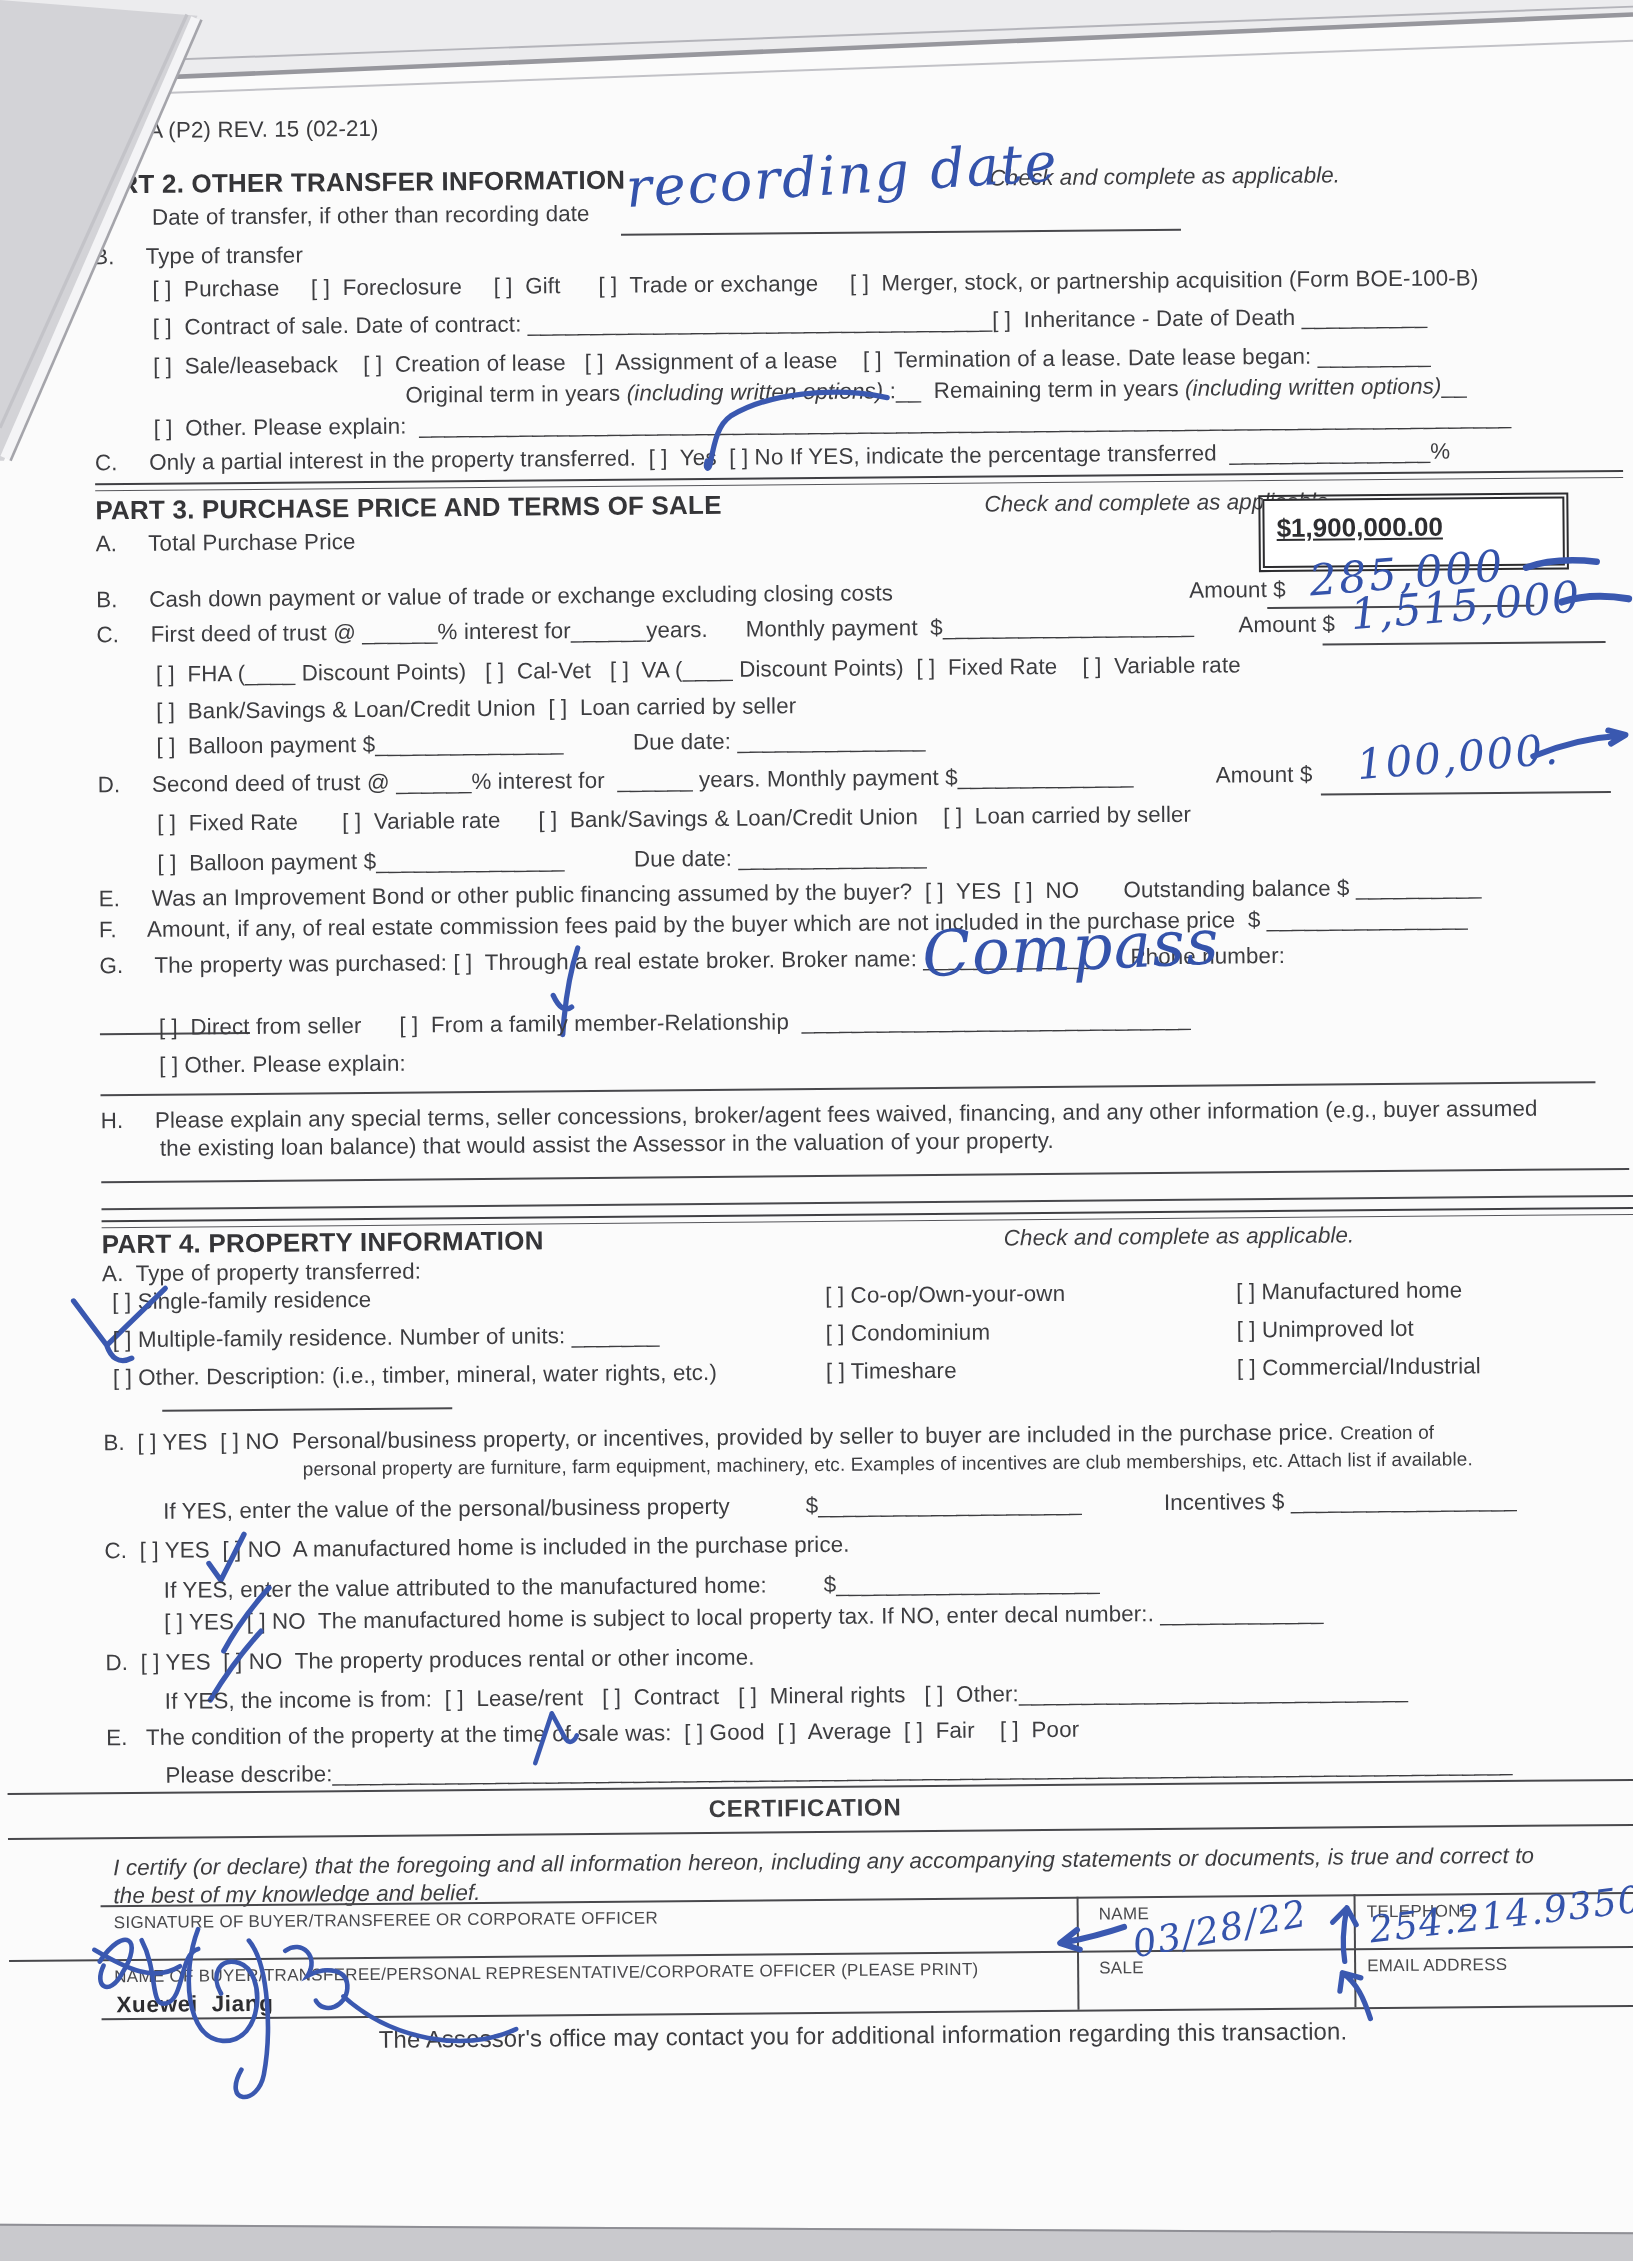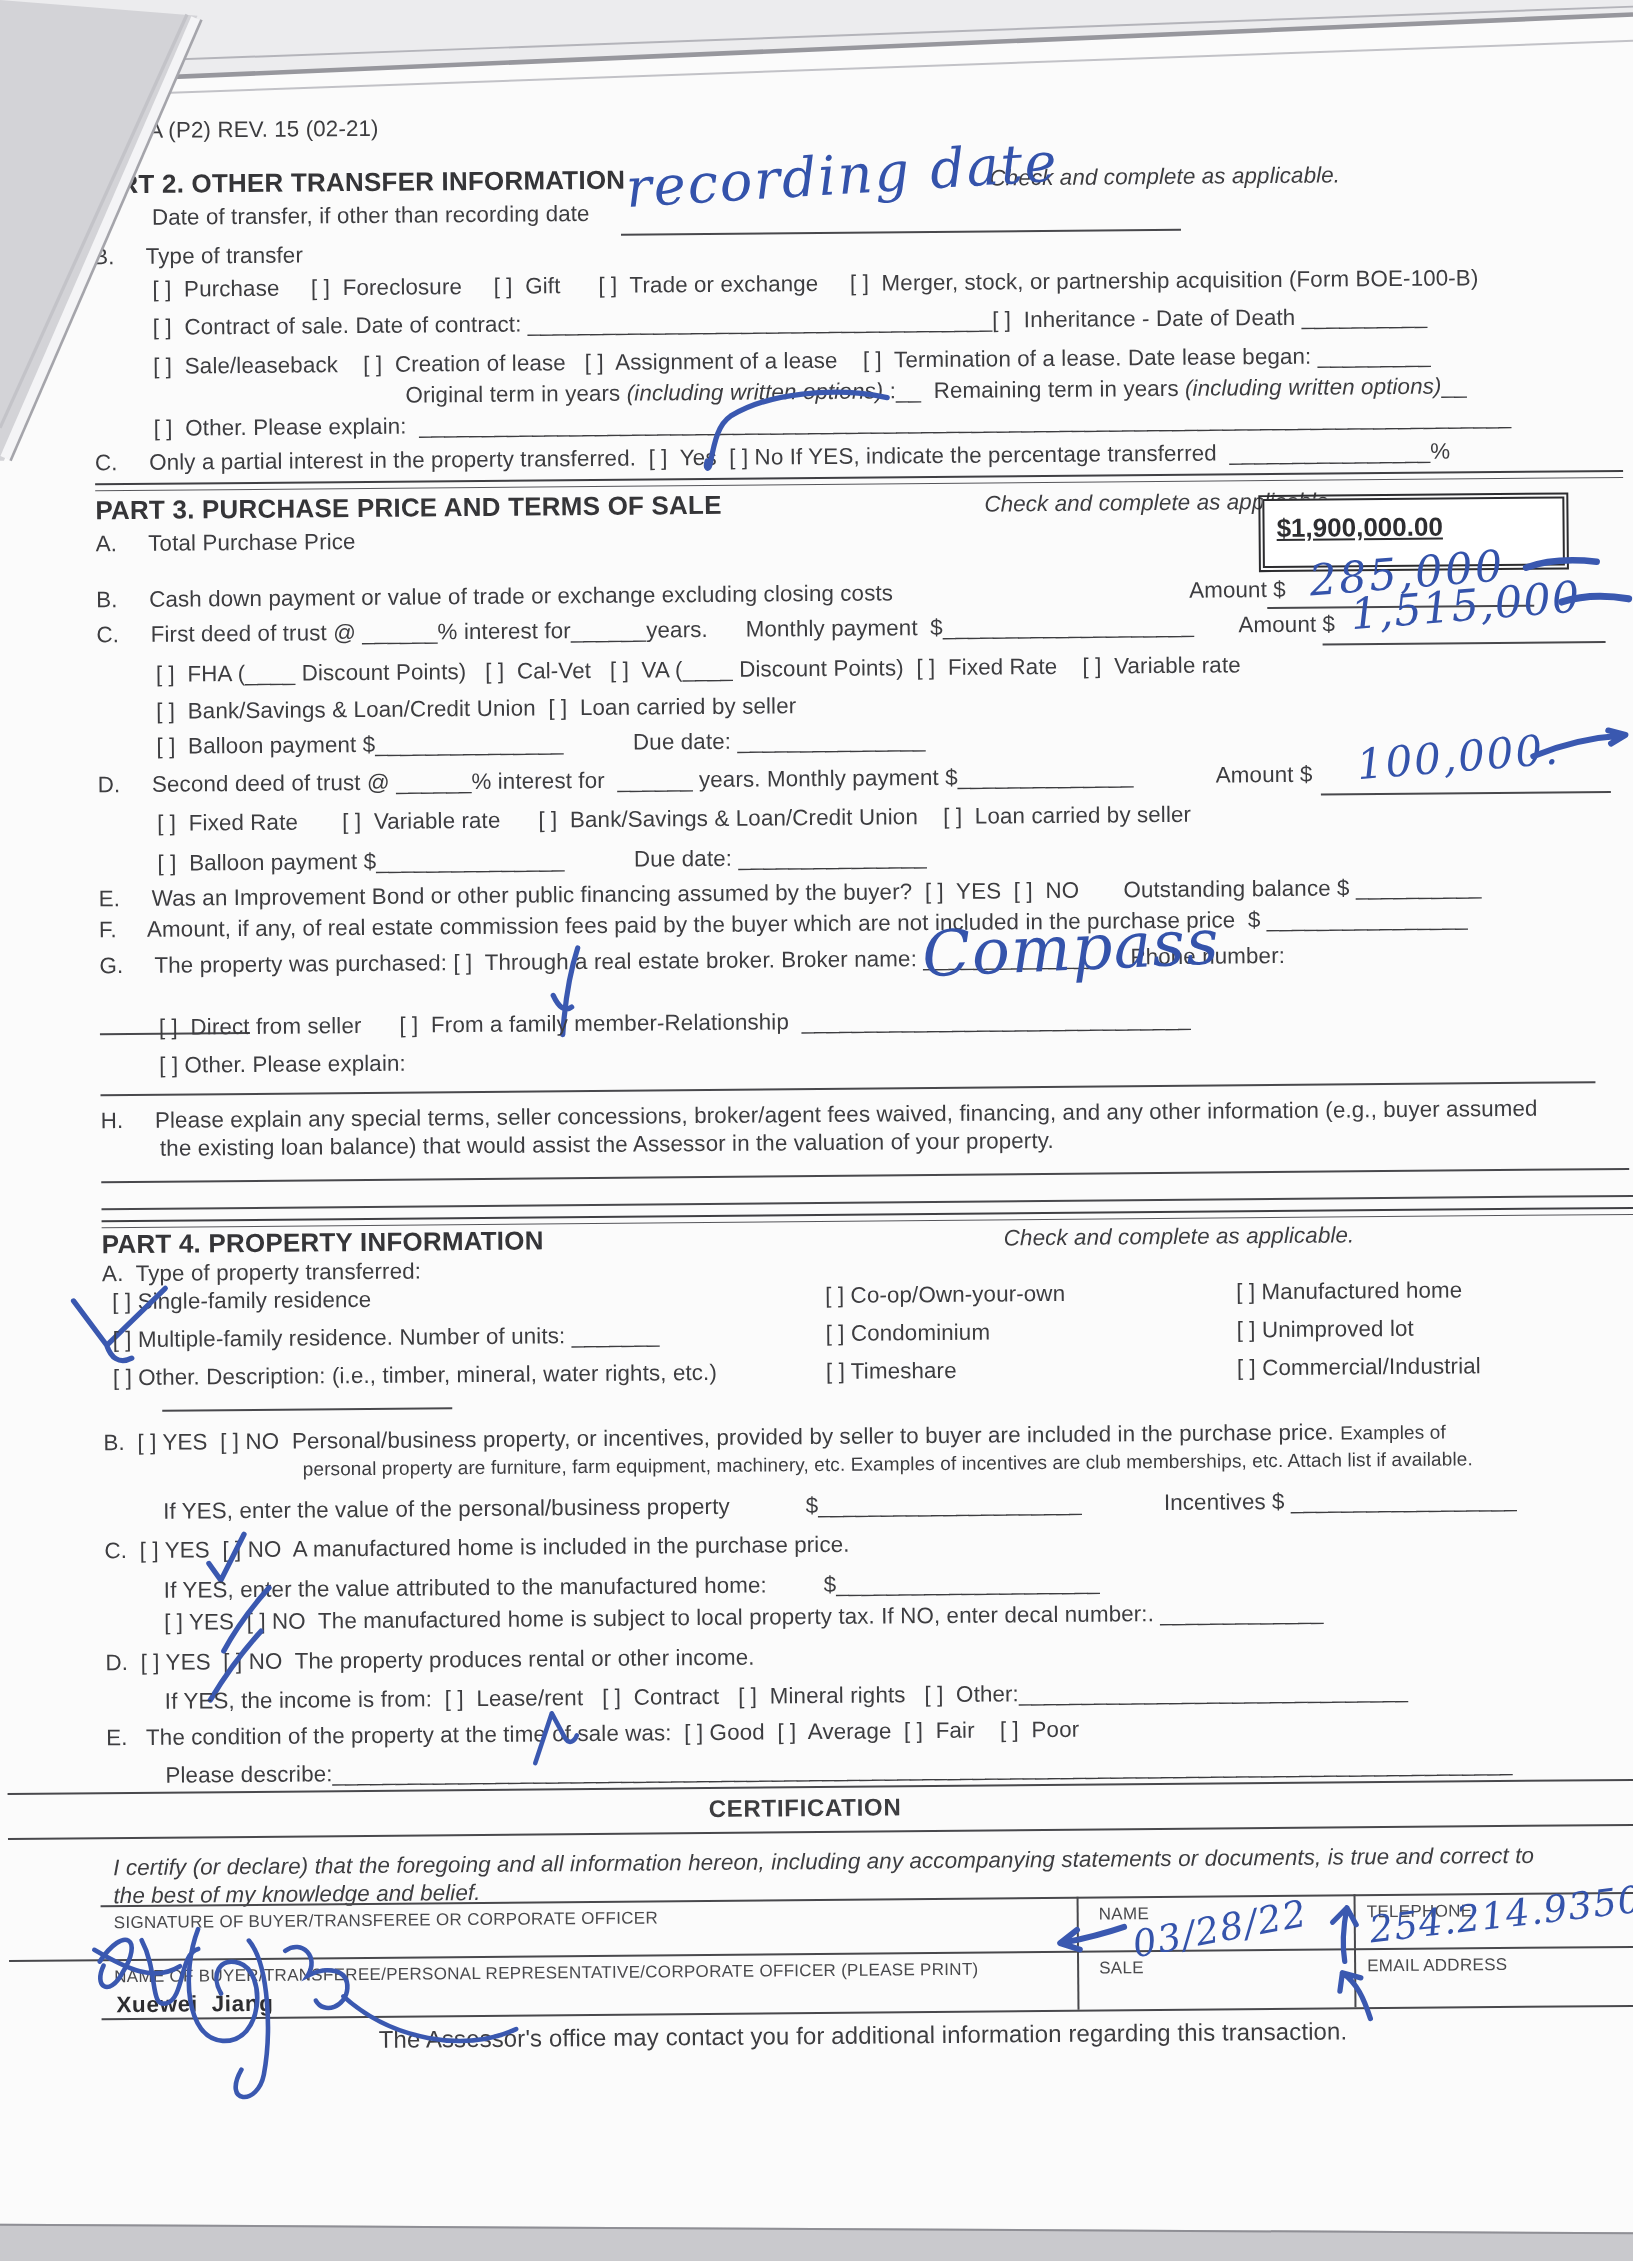--- a/index.html
+++ b/index.html
@@ -129,21 +129,21 @@
 
     <div class="row" style="left:109px;top:1321px;">[ ] Multiple-family residence. Number of units: _______</div>
     <div class="row" style="left:822px;top:1321px;">[ ] Condominium</div>
     <div class="row" style="left:1233px;top:1321px;">[ ] Unimproved lot</div>
 
     <div class="row" style="left:109px;top:1359px;">[ ] Other. Description: (i.e., timber, mineral, water rights, etc.)</div>
     <div class="row" style="left:822px;top:1359px;">[ ] Timeshare</div>
     <div class="row" style="left:1233px;top:1359px;">[ ] Commercial/Industrial</div>
     <div class="hline" style="left:158px;top:1404px;width:290px;"></div>
 
-    <div class="row" style="left:99px;top:1424px;"><span>B.  [ ] YES  [ ] NO  Personal/business property, or incentives, provided by seller to buyer are included in the purchase price. </span><span class="sm">Examples of</span></div>
+    <div class="row" style="left:99px;top:1424px;"><span>B.  [ ] YES  [ ] NO  Personal/business property, or incentives, provided by seller to buyer are included in the purchase price. </span><span class="sm">Creation of</span></div>
     <div class="row sm" style="left:298px;top:1454px;">personal property are furniture, farm equipment, machinery, etc. Examples of incentives are club memberships, etc. Attach list if available.</div>
     <div class="row" style="left:158px;top:1493px;">If YES, enter the value of the personal/business property            $_____________________             Incentives $ __________________</div>
 
     <div class="row" style="left:99px;top:1532px;">C.  [ ] YES  [ ] NO  A manufactured home is included in the purchase price.</div>
     <div class="hwmark" style="left:198px;top:1524px;">
       <svg width="46" height="59" viewBox="0 0 70 90">
           <path d="M 8,52 L 26,78 L 62,8" fill="none" stroke="#3a58b0" stroke-width="8" stroke-linecap="round" stroke-linejoin="round"></path>
         </svg>
     </div>
     <div class="row" style="left:158px;top:1572px;">If YES, enter the value attributed to the manufactured home:         $_____________________</div>

